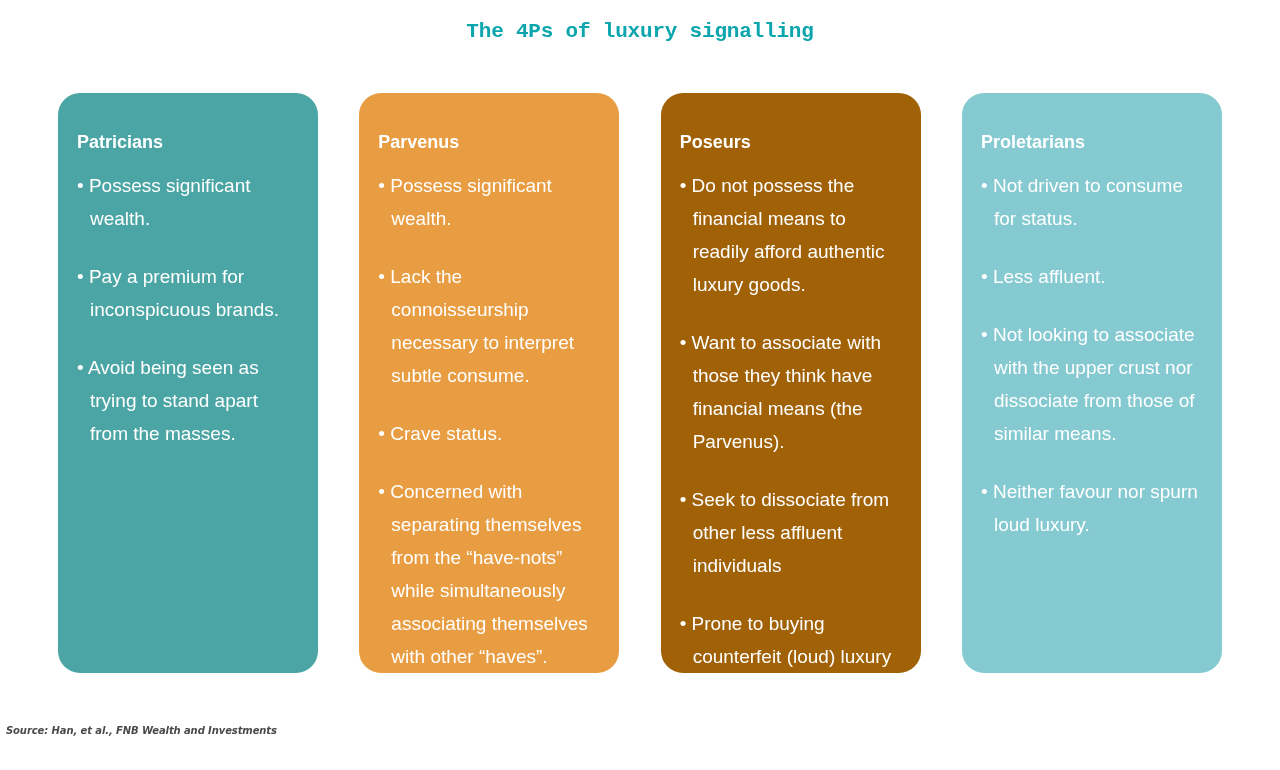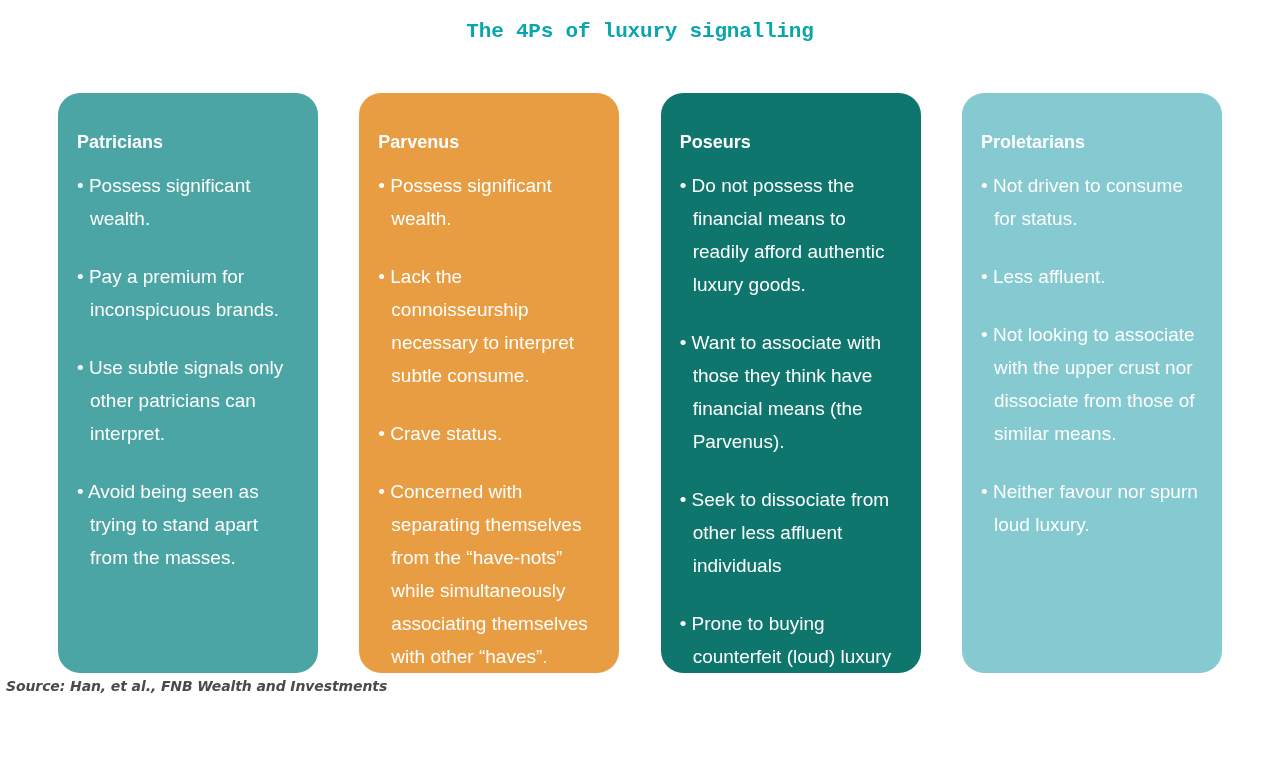--- a/index.html
+++ b/index.html
@@ -77,56 +77,55 @@
     margin-bottom: 0;
   }
 
   .bullet .dot {
     display: inline;
   }
 
   .source-note {
     position: absolute;
     left: 6px;
-    top: 678px;
-    font-size: 14px;
+    top: 725px;
+    font-size: 10px;
     font-style: italic;
     font-weight: 600;
     color: #4a4a4a;
     font-family: "DejaVu Sans", sans-serif;
     letter-spacing: -0.1px;
   }
 </style>
 </head>
 <body>
 
 <div class="page-title" style="color: rgb(11, 165, 173); font-family: Liberation Mono, monospace;">The 4Ps of luxury signalling</div>
 
 <div class="cards">
   <div class="card" style="background-color: rgb(76, 165, 165);">
     <div class="card-title">Patricians</div>
     <div class="bullets">
       <div class="bullet"><span class="dot">•</span> <span>Possess significant wealth.</span></div>
       <div class="bullet"><span class="dot">•</span> <span>Pay a premium for inconspicuous brands.</span></div>
-      <div class="bullet"><span class="dot">•</span> <span>Use subtle signals only other patricians can interpret.</span></div>
       <div class="bullet"><span class="dot">•</span> <span>Avoid being seen as trying to stand apart from the masses.</span></div>
     </div>
   </div>
 
   <div class="card" style="background-color: rgb(232, 157, 66);">
     <div class="card-title">Parvenus</div>
     <div class="bullets">
       <div class="bullet"><span class="dot">•</span> <span>Possess significant wealth.</span></div>
       <div class="bullet"><span class="dot">•</span> <span>Lack the connoisseurship necessary to interpret subtle consume.</span></div>
       <div class="bullet"><span class="dot">•</span> <span>Crave status.</span></div>
       <div class="bullet"><span class="dot">•</span> <span>Concerned with separating themselves from the “have-nots” while simultaneously associating themselves with other “haves”.</span></div>
     </div>
   </div>
 
-  <div class="card" style="background-color: #0f766e;">
+  <div class="card" style="background-color: #a16207;">
     <div class="card-title">Poseurs</div>
     <div class="bullets">
       <div class="bullet"><span class="dot">•</span> <span>Do not possess the financial means to readily afford authentic luxury goods.</span></div>
       <div class="bullet"><span class="dot">•</span> <span>Want to associate with those they think have financial means (the Parvenus).</span></div>
       <div class="bullet"><span class="dot">•</span> <span>Seek to dissociate from other less affluent individuals</span></div>
       <div class="bullet"><span class="dot">•</span> <span>Prone to buying counterfeit (loud) luxury goods.</span></div>
     </div>
   </div>
 
   <div class="card" style="background-color: rgb(133, 201, 209);">

